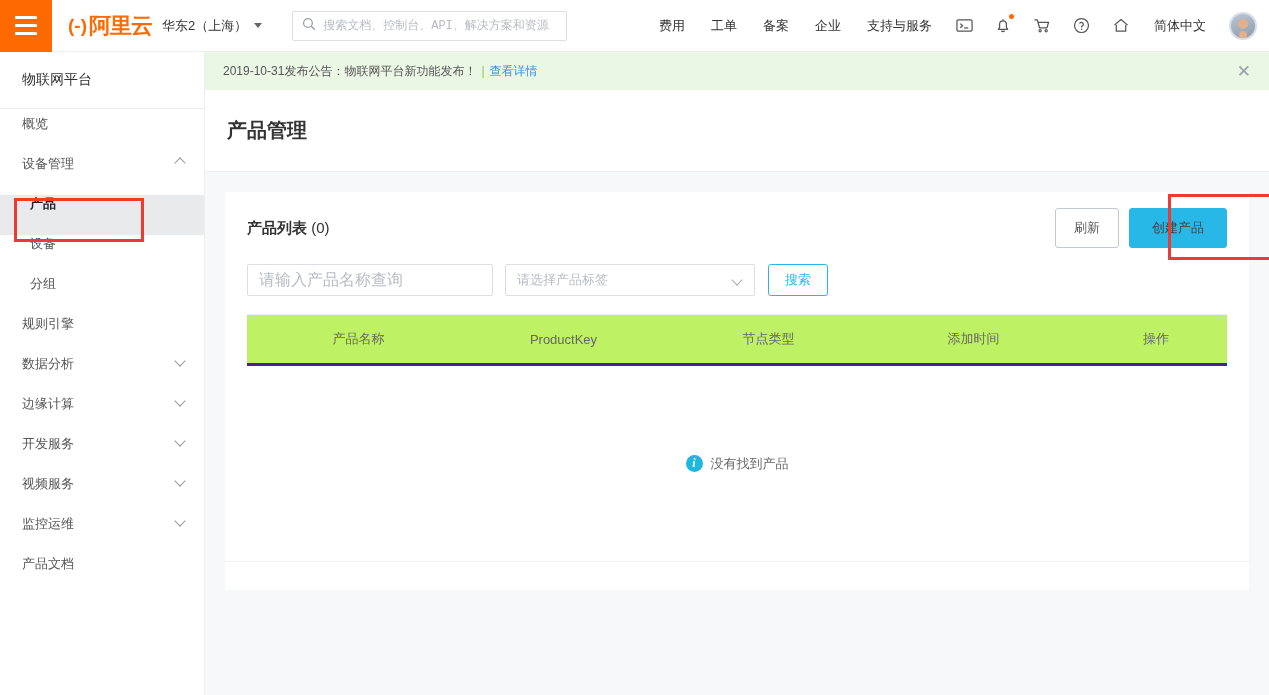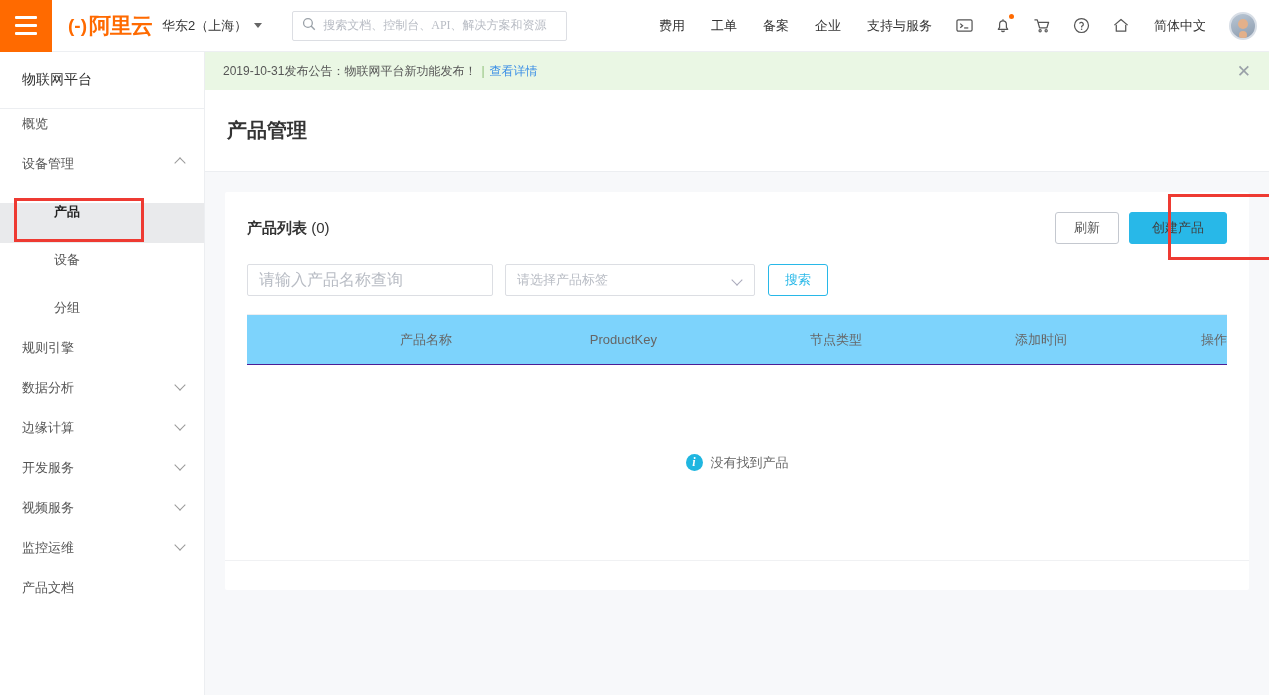--- a/index.html
+++ b/index.html
@@ -59,21 +59,21 @@
     margin-left: 30px;
     width: 275px; height: 30px;
     border: 1px solid #dcdee3; border-radius: 2px;
     display: flex; align-items: center;
     padding: 0 9px; background: #fff; flex: none;
   }
   .search-box .search-icon { flex: none; margin-right: 7px; }
   .search-input {
     border: none; outline: none; width: 100%;
     font-size: 12px; color: #333;
-    font-family: Liberation Serif, serif;
+    font-family: Liberation Mono, monospace;
     background: transparent;
   }
   .search-input::placeholder { color: #b8bcc4; }
   .nav-right {
     margin-left: auto; display: flex; align-items: center;
     padding-right: 12px; gap: 0px;
   }
   .nav-link {
     font-size: 13px; color: #333; padding: 0 13px;
     cursor: pointer; white-space: nowrap;
@@ -116,21 +116,21 @@
     border-bottom: 1px solid #eceef1;
   }
   .menu { padding-top: 6px; }
   .menu-item {
     height: 40px; display: flex; align-items: flex-start;
     padding-left: 22px; padding-right: 18px;
     font-size: 13px; color: #555; cursor: pointer;
     position: relative;
   }
   .menu-item .label { flex: 1; }
-  .menu-item.sub { padding-left: 54px; margin-top: 8px; }
+  .menu-item.sub { padding-left: 30px; }
   .menu-item.selected { background: #e9eaec; color: #222; font-weight: bold; }
   .chev {
     width: 11px; height: 11px; flex: none;
     position: relative;
   }
   .chev::before {
     content: ""; position: absolute;
     left: 1px; top: 2px;
     width: 7px; height: 7px;
     border-right: 1.4px solid #999;
@@ -186,21 +186,21 @@
     height: 398px; padding: 0 22px;
     position: relative;
   }
   .card-head {
     height: 72px; display: flex; align-items: center;
   }
   .card-title { font-size: 15px; font-weight: bold; color: #333; }
   .card-title .count { font-weight: normal; }
   .card-actions { margin-left: auto; display: flex; align-items: center; gap: 0px; }
   .btn {
-    height: 32px; padding: 0 18px; border-radius: 3px;
+    height: 40px; padding: 0 18px; border-radius: 3px;
     font-size: 13px; cursor: pointer; border: 1px solid #c4c8cf;
     background: #fff; color: #555;
     display: flex; align-items: center; justify-content: center;
     font-family: "Liberation Sans", "DejaVu Sans", sans-serif;
   }
   .btn-primary {
     background: #28b8e8; border: 1px solid #28b8e8; color: #404040;
     margin-left: 10px; padding: 0 22px;
   }
   
@@ -238,25 +238,25 @@
   .btn-search {
     margin-left: 13px; height: 32px; padding: 0 16px;
     border: 1px solid #28b8e8; color: #28b8e8; background: #fff;
     border-radius: 3px; font-size: 13px; cursor: pointer;
     display: flex; align-items: center;
     font-family: "Liberation Sans", "DejaVu Sans", sans-serif;
   }
 
   table.product-table { width: 100%; border-collapse: collapse; }
   table.product-table th {
-    background: #7dd3fc; height: 50px;
+    background: #bef264; height: 50px;
     font-size: 13px; font-weight: normal; color: #666;
-    text-align: right; padding-left: 18px;
+    text-align: center; padding-left: 18px;
     border-top: 1px solid #eceef1;
-    border-bottom: 1px solid #4c1d95;
+    border-bottom: 3px solid #4c1d95;
   }
   .empty {
     height: 195px; display: flex; align-items: center; justify-content: center;
     font-size: 13px; color: #666;
   }
   .info-icon {
     width: 17px; height: 17px; border-radius: 50%;
     background: #1fb6e0; color: #fff; font-size: 12px;
     display: inline-flex; align-items: center; justify-content: center;
     margin-right: 8px; font-style: italic; font-weight: bold;

